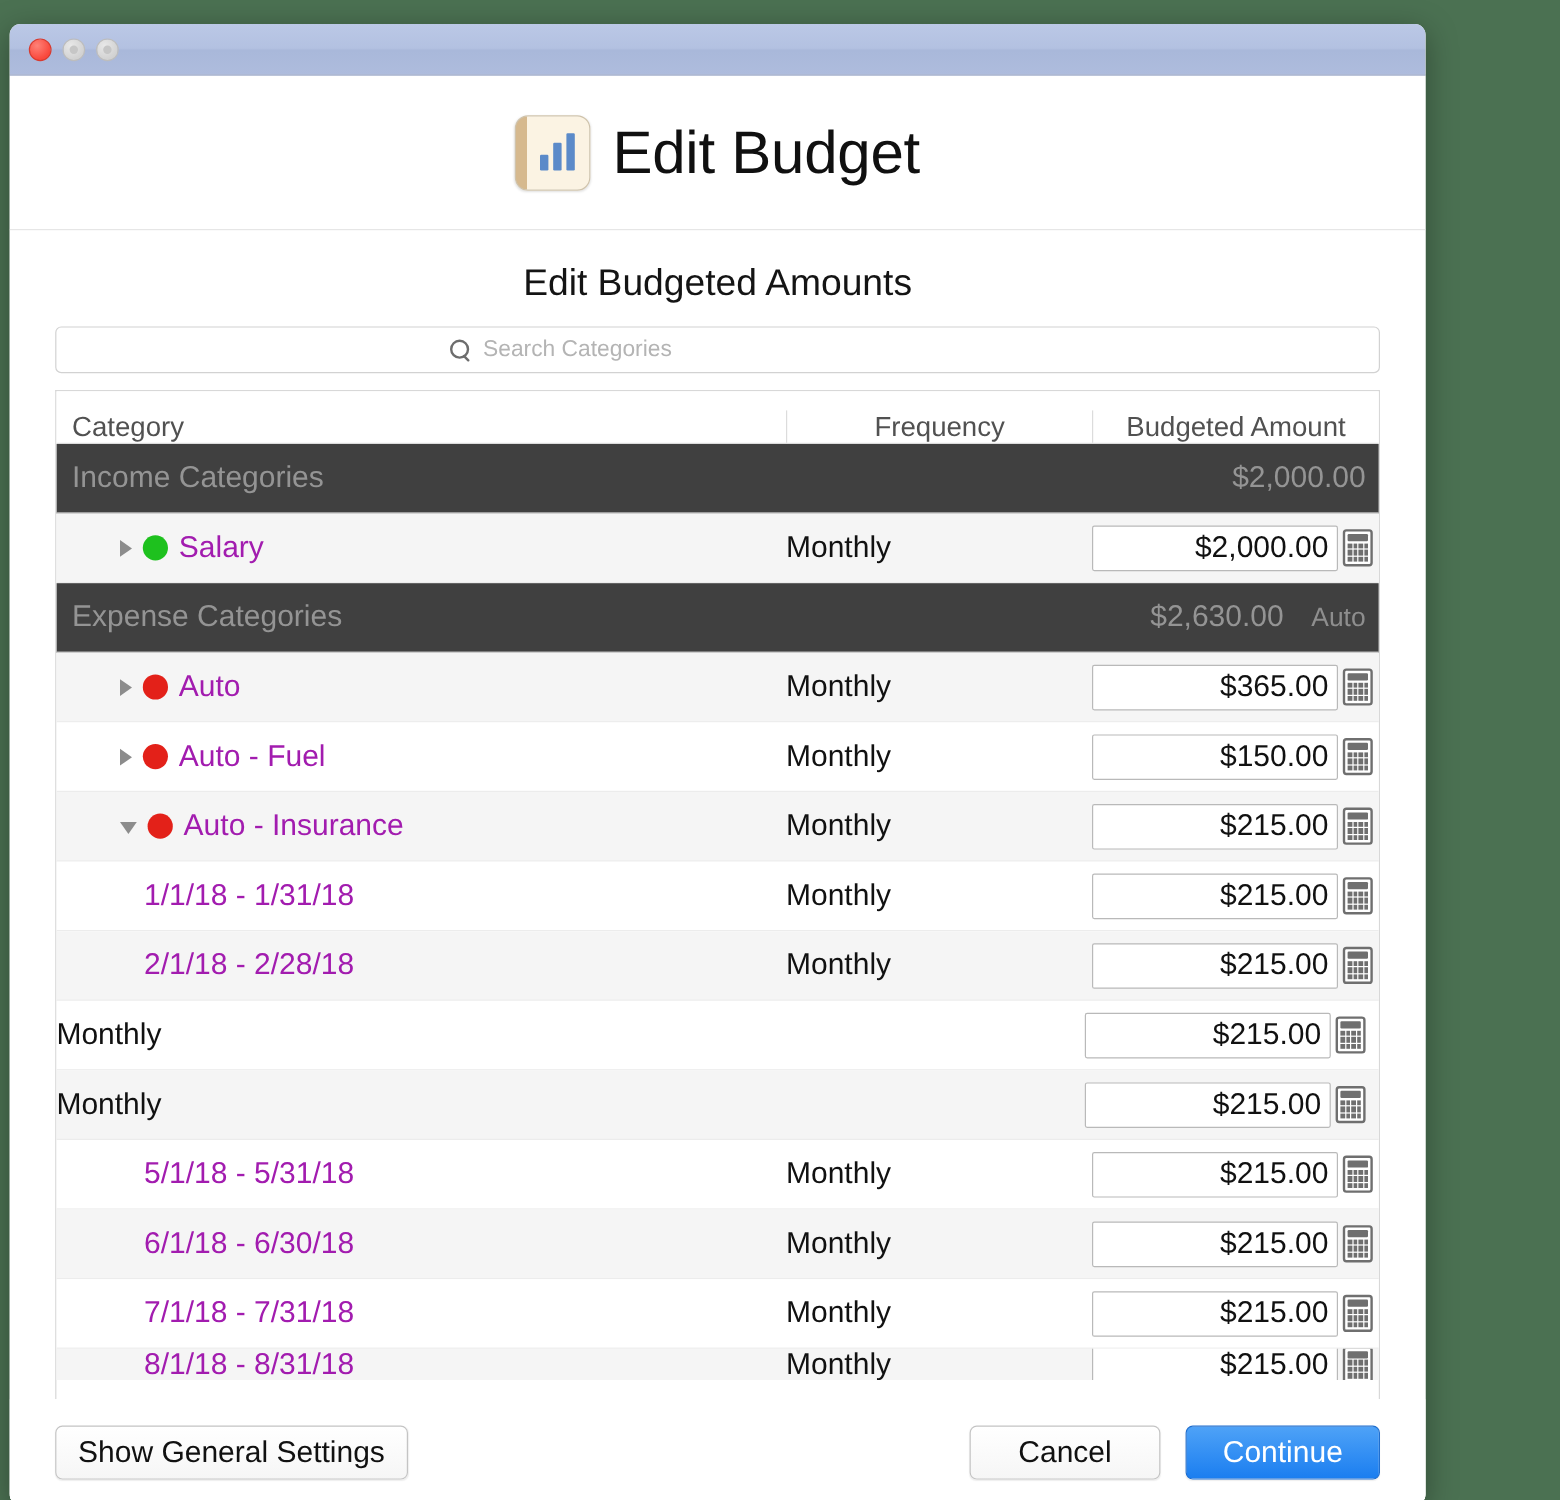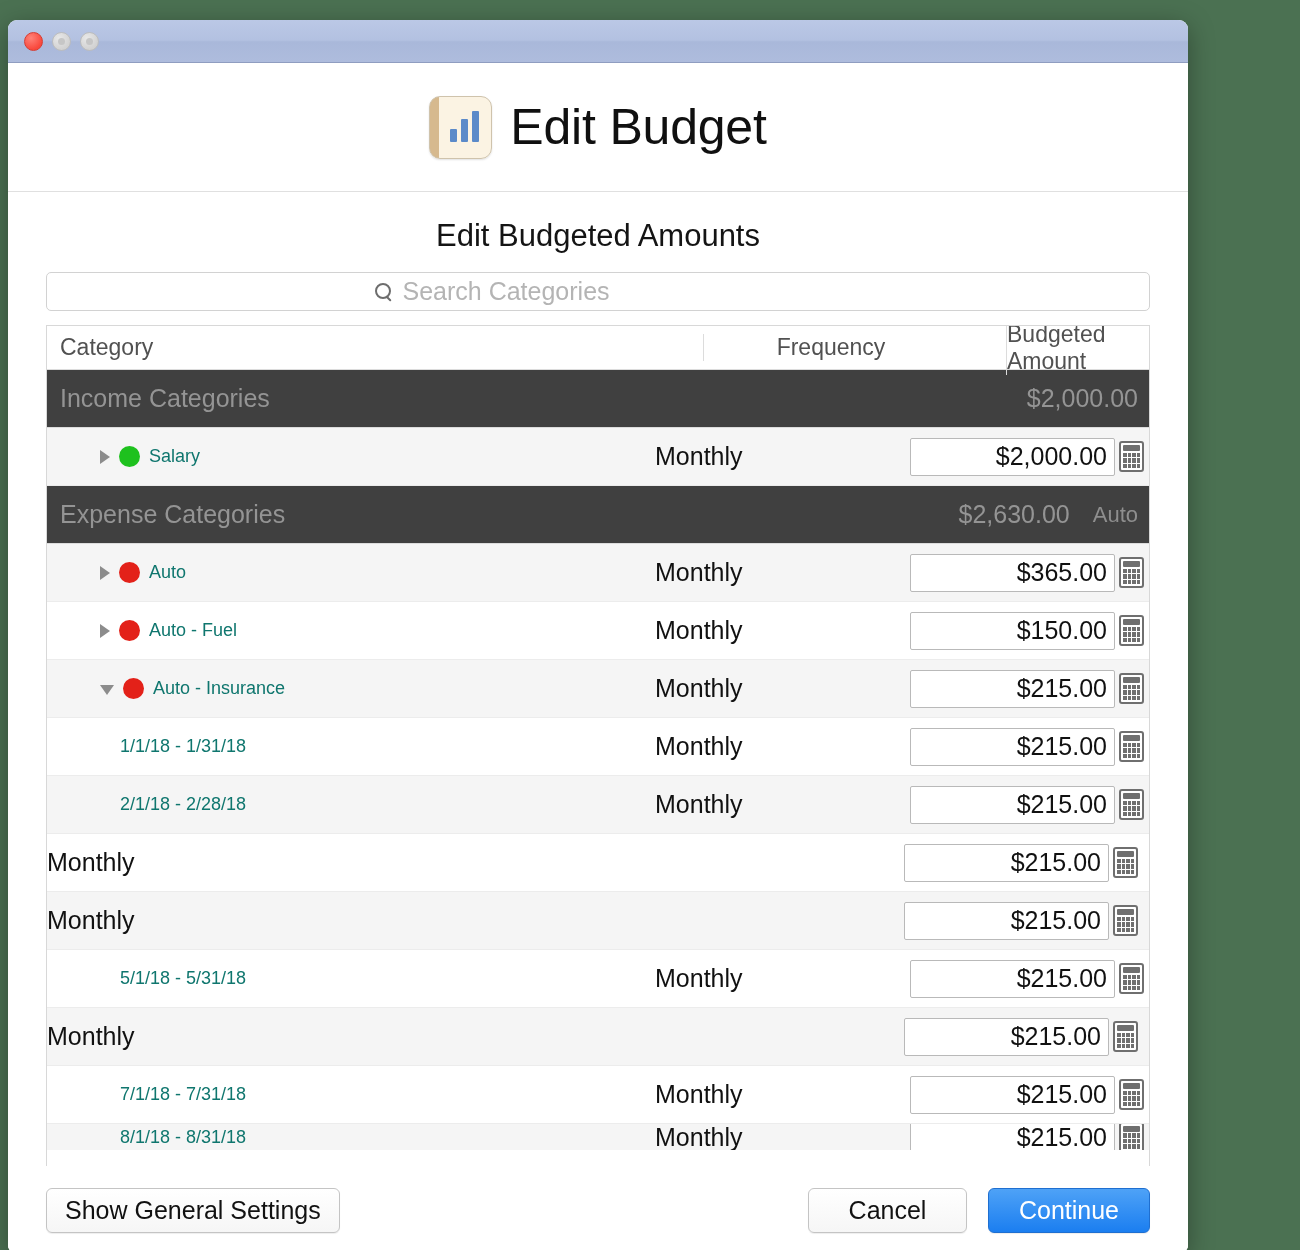--- a/index.html
+++ b/index.html
@@ -123,42 +123,41 @@
     content: ""; position: absolute; left: 1px; top: 1px;
     width: 12px; height: 12px; border: 2px solid #6d6d6d; border-radius: 50%;
   }
   #search .mag::after {
     content: ""; position: absolute; left: 12px; top: 13px;
     width: 7px; height: 2px; background: #6d6d6d;
     transform: rotate(45deg); transform-origin: left center; border-radius: 1px;
   }
   #search-input {
     border: 0; outline: 0; background: transparent;
-    font-family: inherit; font-size: 25px; color: #1d4ed8;
+    font-family: inherit; font-size: 19px; color: #1d4ed8;
     width: 420px;
   }
   #search-input::placeholder { color: #b4b4b4; }
 
   
   #tablewrap {
     margin: 0 38px;
     border: 1px solid #d8d8d8;
     border-bottom: none;
     flex: 1 1 auto;
     min-height: 0;
     overflow: hidden;
     background: #fff;
   }
   #thead {
     display: flex;
     height: 44px;
-    align-items: center;
+    align-items: flex-end;
     border-bottom: 1px solid #dcdcdc;
     background: #fff;
-    gap: 48px;
   }
   #thead .th {
     display: flex; align-items: center;
     font-size: 23px; color: #515151;
   }
   #thead .th.cat   { flex: 0 0 608px; padding-left: 13px; }
   #thead .th.freq  { flex: 0 0 255px; justify-content: center; border-left: 1px solid #dcdcdc; }
   #thead .th.amt   { flex: 1 1 auto;  justify-content: center; border-left: 1px solid #dcdcdc; }
 
   #tbody { display: block; }
@@ -192,21 +191,21 @@
   }
   .tri.down {
     border-top: 10px solid #8c8c8c;
     border-left: 7px solid transparent;
     border-right: 7px solid transparent;
     margin-bottom: -3px;
   }
 
   .dot { width: 21px; height: 21px; border-radius: 50%; flex: 0 0 21px; margin-right: 9px; }
 
-  .cat-name { font-size: 18px; color: #0f766e; white-space: nowrap; }
+  .cat-name { font-size: 25px; color: #a21caf; white-space: nowrap; }
   .freq-txt { font-size: 25px; color: #111; }
 
   .indent-1 { padding-left: 53px; }
   .indent-2 { padding-left: 73px; }
 
   
   .amtfield {
     display: flex; align-items: center; gap: 4px;
   }
   .amtbox {
@@ -588,20 +587,23 @@
                     <span></span>
                     <span></span>
                     <span></span>
                     <span></span>
                   </span>
                 </span>
               </span>
             </div>
           </div>
           <div class="grow alt">
+            <div class="c-cat indent-2">
+              <span class="cat-name">6/1/18 - 6/30/18</span>
+            </div>
             <div class="c-freq">
               <span class="freq-txt">Monthly</span>
             </div>
             <div class="c-amt">
               <span class="amtfield">
                 <span class="amtbox">$215.00</span>
                 <span class="calcicon">
                   <span class="screen"></span>
                   <span class="keys">
                     <span></span>

